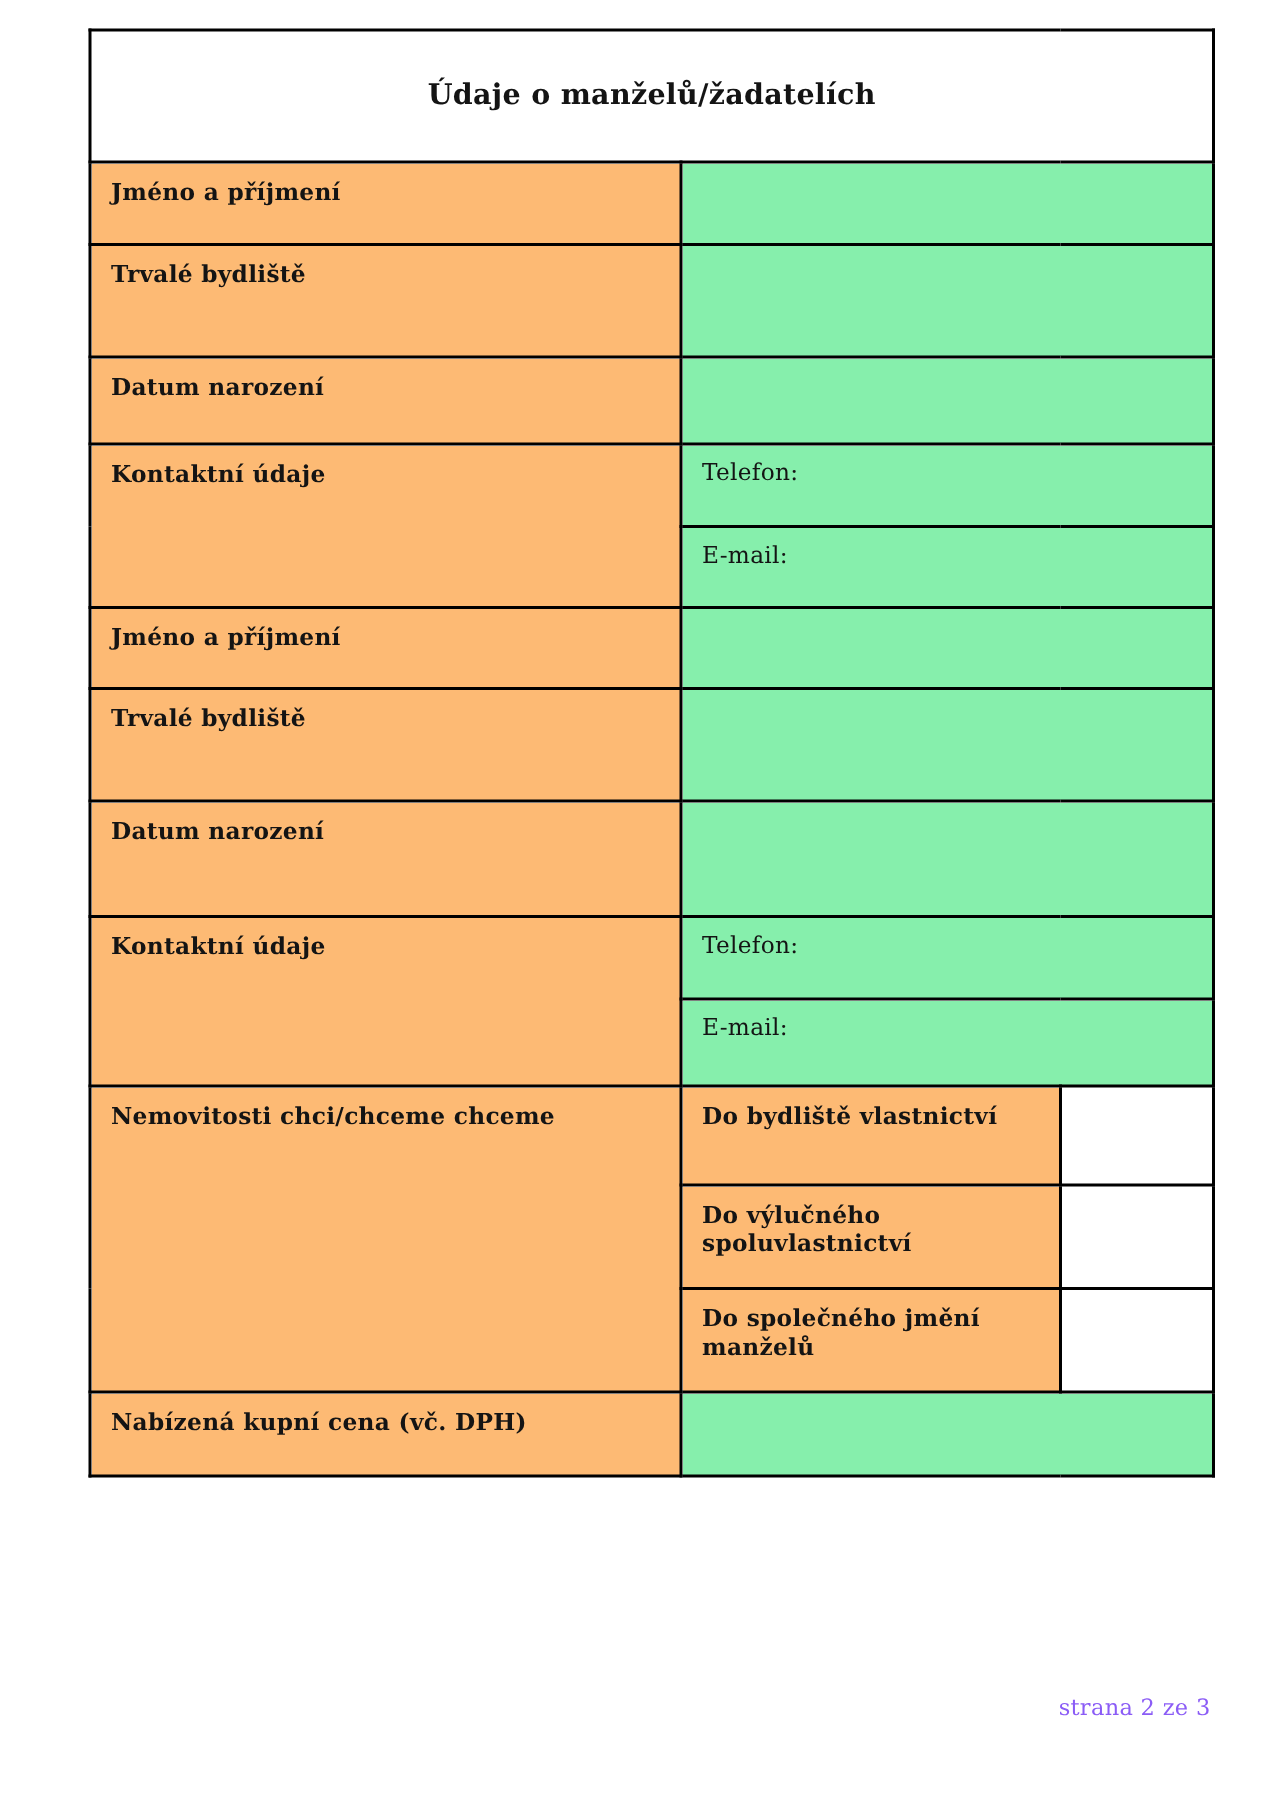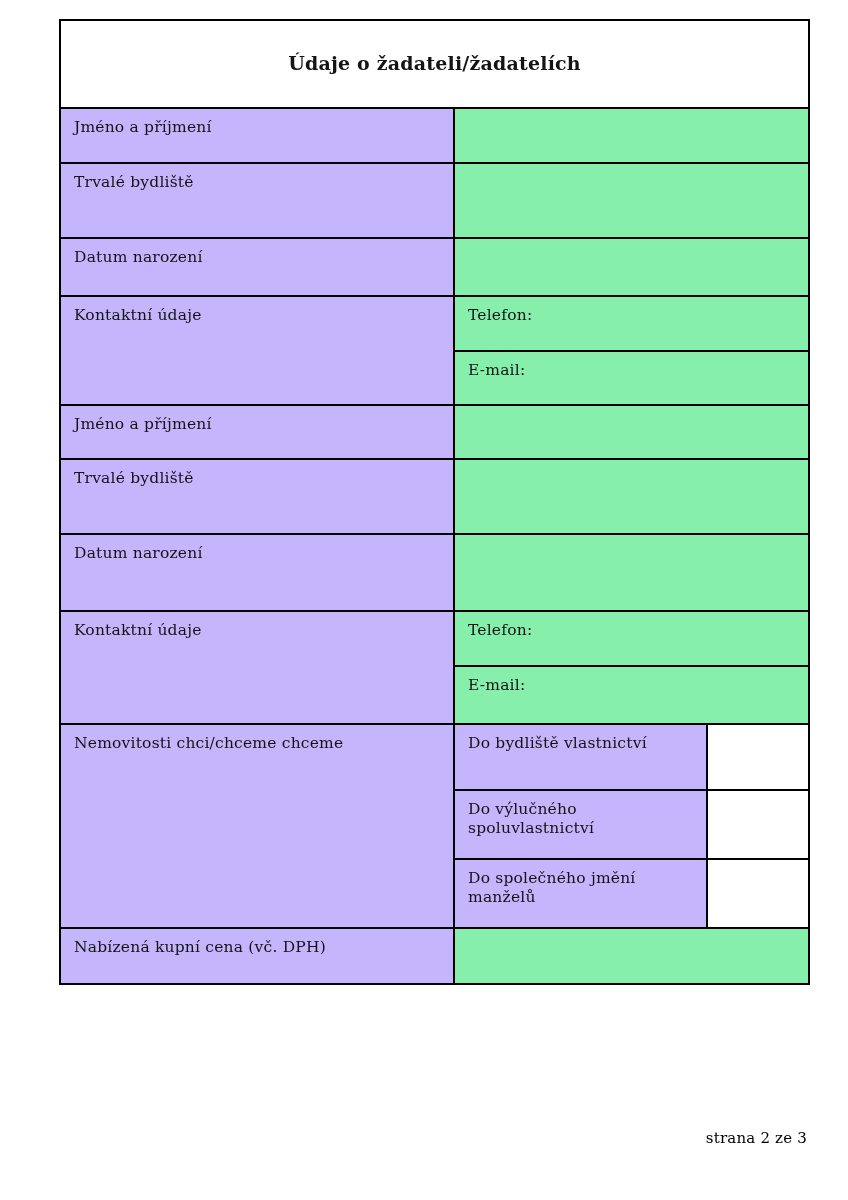--- a/index.html
+++ b/index.html
@@ -34,47 +34,47 @@
     overflow: hidden;
   }
   .title-cell {
     text-align: center;
     vertical-align: middle !important;
     font-weight: bold;
     font-size: 19px !important;
     letter-spacing: 0.2px;
     padding: 0 !important;
   }
-  .label-cell { background: #c4b5fd; }
+  .label-cell { background: #fdba74; font-weight: bold; }
   .value-cell { background: #86efac; }
   .checkbox-cell { background: #ffffff; }
 
   .page-footer {
     position: absolute;
     top: 1129px;
     right: 41px;
     font-size: 15px;
     letter-spacing: 0.2px;
-    color: #000000;
+    color: #8b5cf6;
   }
 </style>
 </head>
 <body>
 
 <table class="form-table">
   <colgroup>
     <col style="width:394px">
     <col style="width:253px">
     <col style="width:102px">
   </colgroup>
 
   <tbody>
       <tr style="height:88px">
     <td class="title-cell" colspan="3">
-      <span>Údaje o žadateli/žadatelích</span>
+      <span>Údaje o manželů/žadatelích</span>
     </td>
   </tr>
 
   <tr style="height:55px">
     <td class="label-cell">Jméno a příjmení</td>
     <td class="value-cell" colspan="2"></td>
   </tr>
   <tr style="height:75px">
     <td class="label-cell">Trvalé bydliště</td>
     <td class="value-cell" colspan="2"></td>

